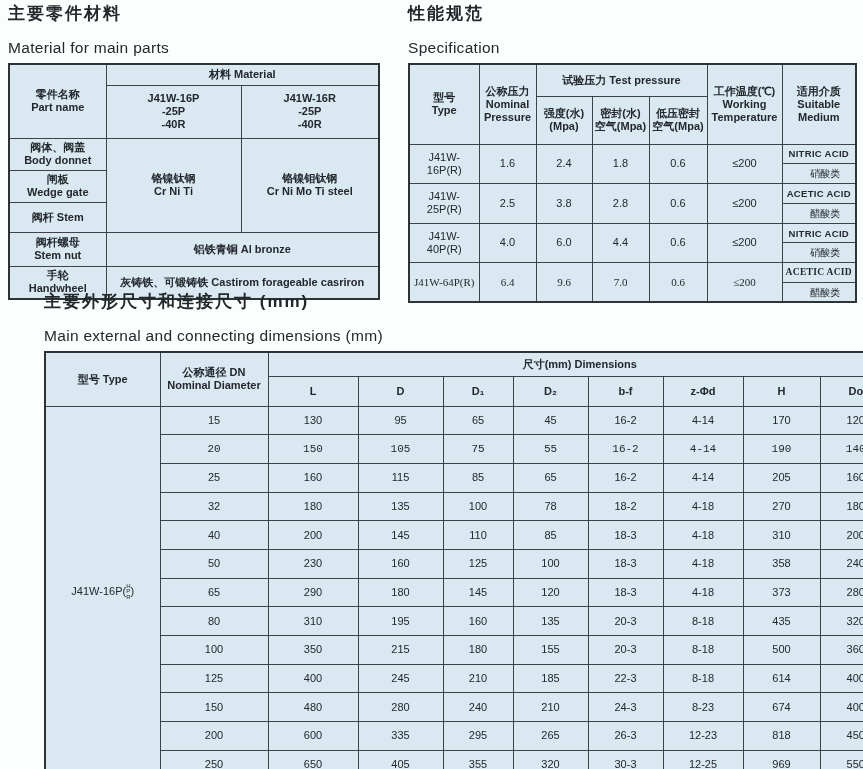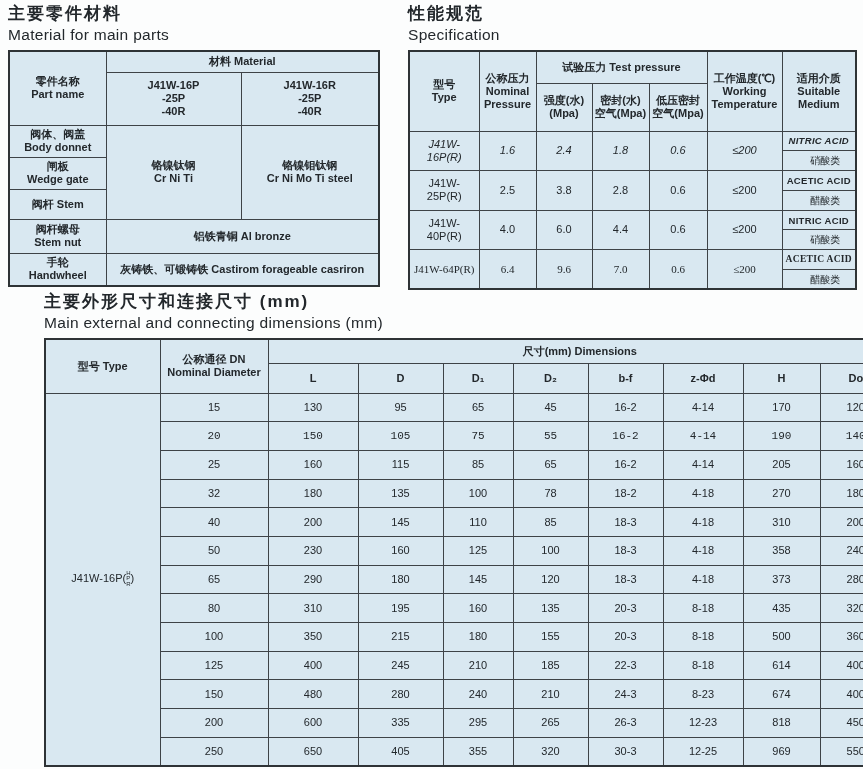--- a/index.html
+++ b/index.html
@@ -11,21 +11,21 @@
     color: #23282c;
     position: relative;
     overflow: hidden;
   }
   .section { position: absolute; }
   #sec-material { left: 8px; top: 4px; width: 370px; }
   #sec-spec    { left: 408px; top: 4px; width: 447px; }
   #sec-dims    { left: 8px; top: 292px; width: 847px; padding-left: 36px; }
 
   .title-zh { font-size: 17px; font-weight: bold; letter-spacing: 2px; line-height: 19px; }
-  .title-en { font-size: 15.5px; font-weight: 500; line-height: 18px; margin-top: 3px; letter-spacing: 0.3px; }
+  .title-en { font-size: 15.5px; font-weight: 500; line-height: 18px; margin-top: 16px; letter-spacing: 0.3px; }
 
   table.doc-table {
     border-collapse: collapse;
     table-layout: fixed;
     width: 100%;
     background: #d9e8f1;
     border: 2px solid #2e3336;
     margin-top: 6px;
   }
   .doc-table th, .doc-table td {
@@ -140,21 +140,21 @@
       <tr style="height:48px">
         <th>强度(水)
 (Mpa)</th>
         <th>密封(水)
 空气(Mpa)</th>
         <th>低压密封
 空气(Mpa)</th>
       </tr>
     </thead>
     <tbody id="spec-body">
-        <tr style="height: 19.8px; font-style: italic;">
+        <tr style="height: 19.8px;">
           <td rowspan="2">J41W-16P(R)</td>
           <td rowspan="2">1.6</td>
           <td rowspan="2">2.4</td>
           <td rowspan="2">1.8</td>
           <td rowspan="2">0.6</td>
           <td rowspan="2">≤200</td>
           <td class="med-en">NITRIC ACID</td>
         </tr>
         <tr style="height: 19.8px;">
           <td class="med-zh">硝酸类</td>

